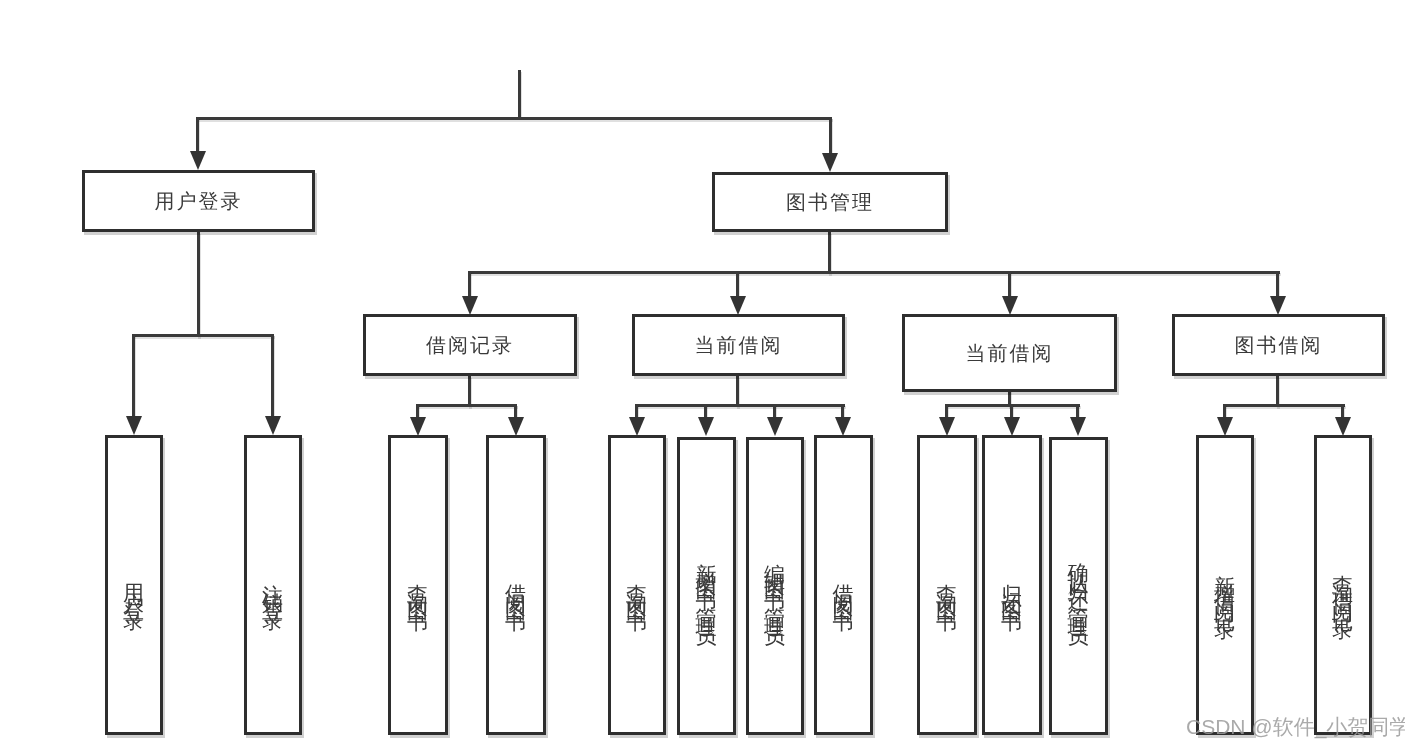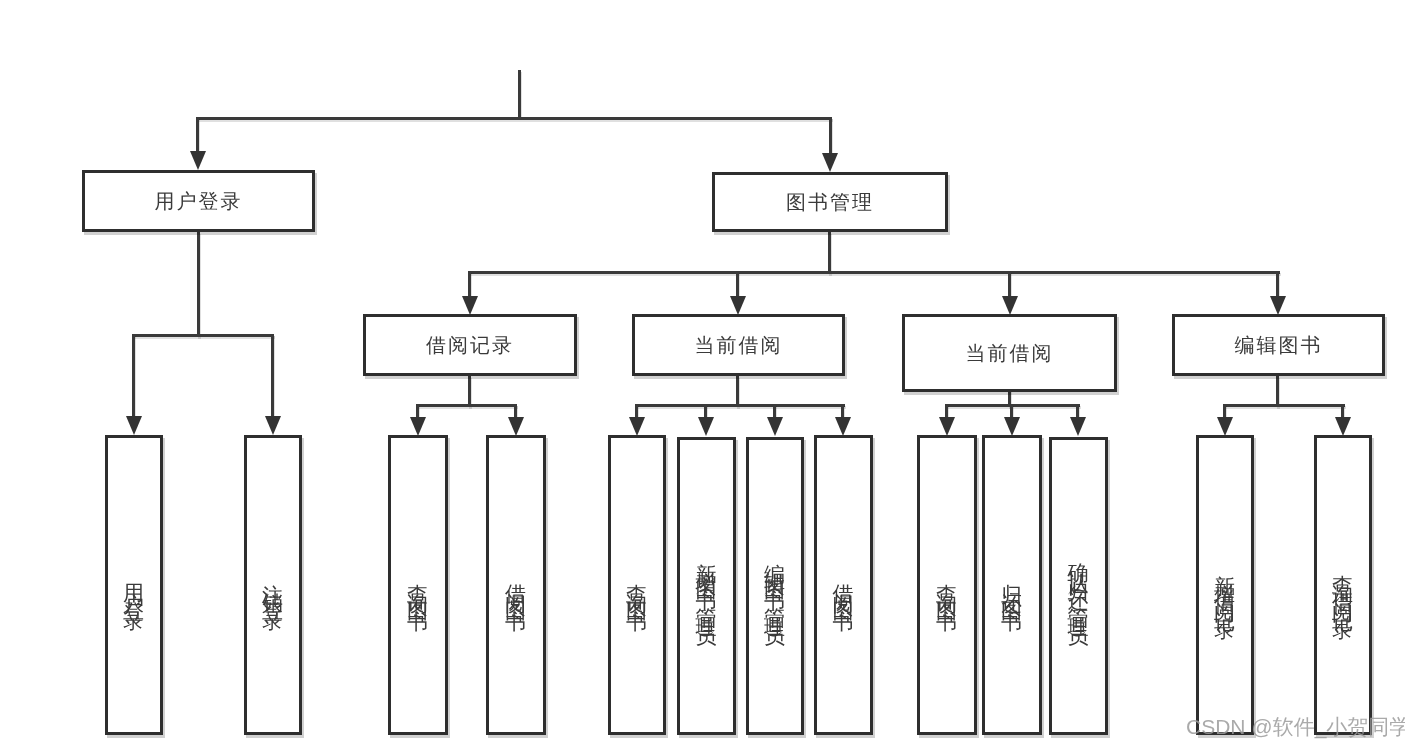--- a/index.html
+++ b/index.html
@@ -97,21 +97,21 @@
   <div class="box" style="left:363px; top:314px; width:214px; height:62px;">
     <span class="label">借阅记录</span>
   </div>
   <div class="box" style="left:632px; top:314px; width:213px; height:62px;">
     <span class="label">当前借阅</span>
   </div>
   <div class="box" style="left:902px; top:314px; width:215px; height:78px;">
     <span class="label">当前借阅</span>
   </div>
   <div class="box" style="left:1172px; top:314px; width:213px; height:62px;">
-    <span class="label">编辑图书</span>
+    <span class="label">图书借阅</span>
   </div>
 
   <div class="vline" style="left:468px; top:376px; height:31px;"></div>
   <div class="hline" style="left:416px; top:404px; width:101px;"></div>
   <div class="vline" style="left:416px; top:404px; height:16px;"></div>
   <div class="arrow" style="left:410px; top:417px;"></div>
   <div class="vline" style="left:514px; top:404px; height:16px;"></div>
   <div class="arrow" style="left:508px; top:417px;"></div>
 
   <div class="vline" style="left:736px; top:376px; height:31px;"></div>

